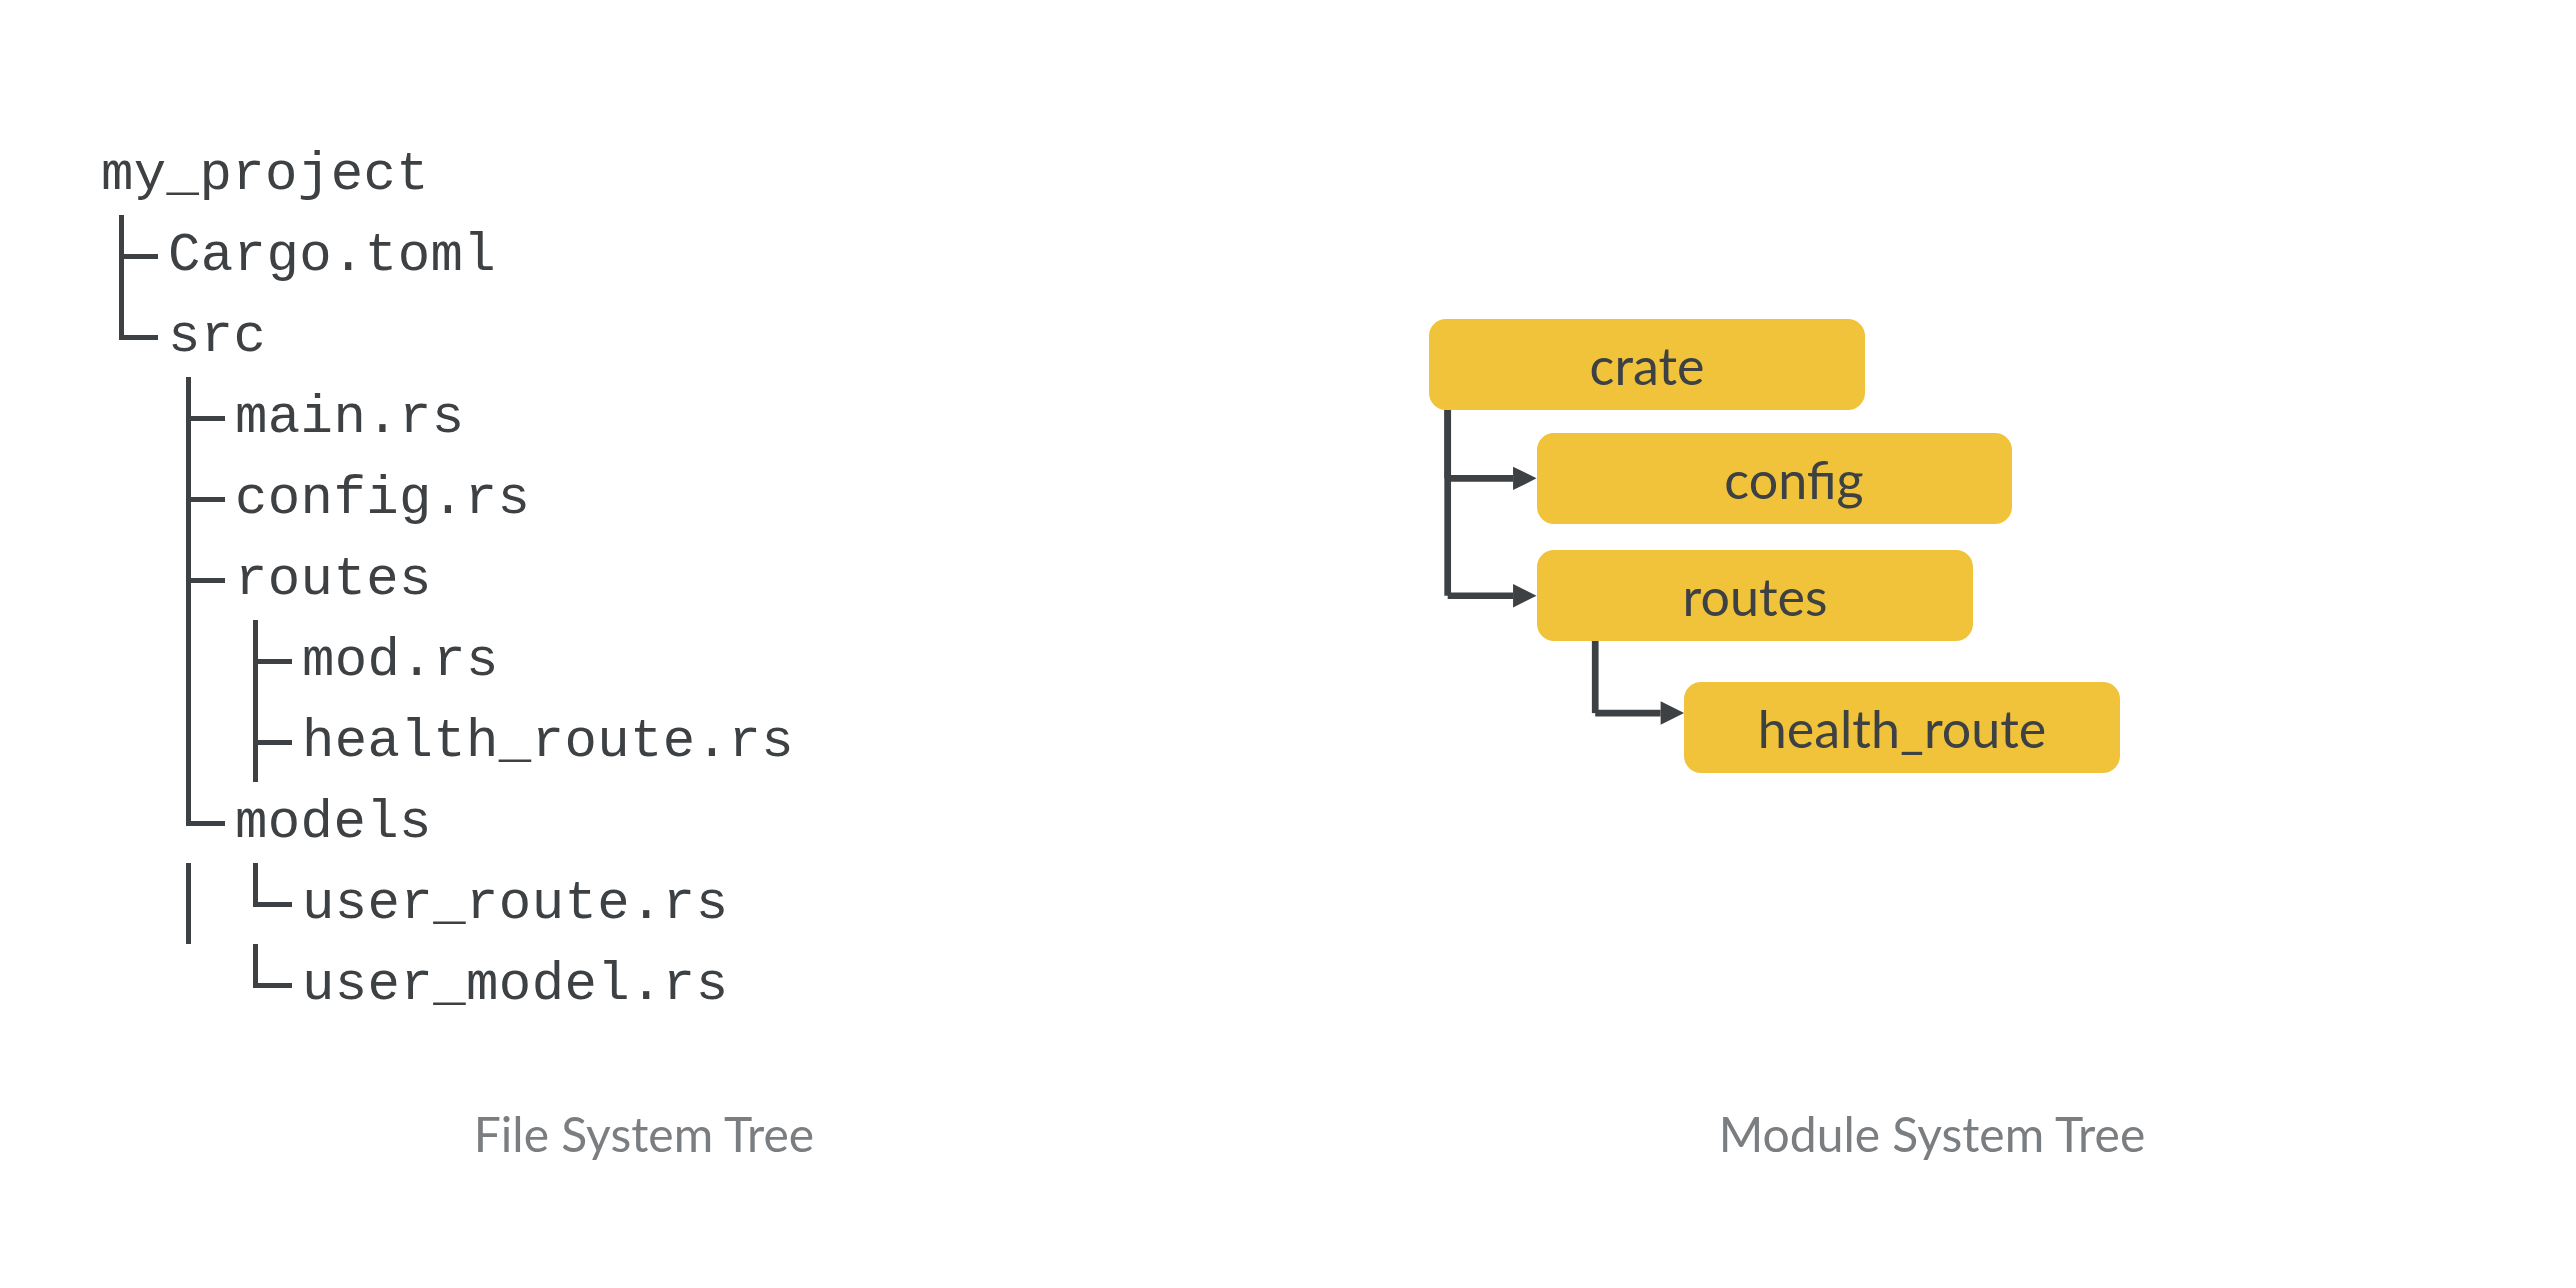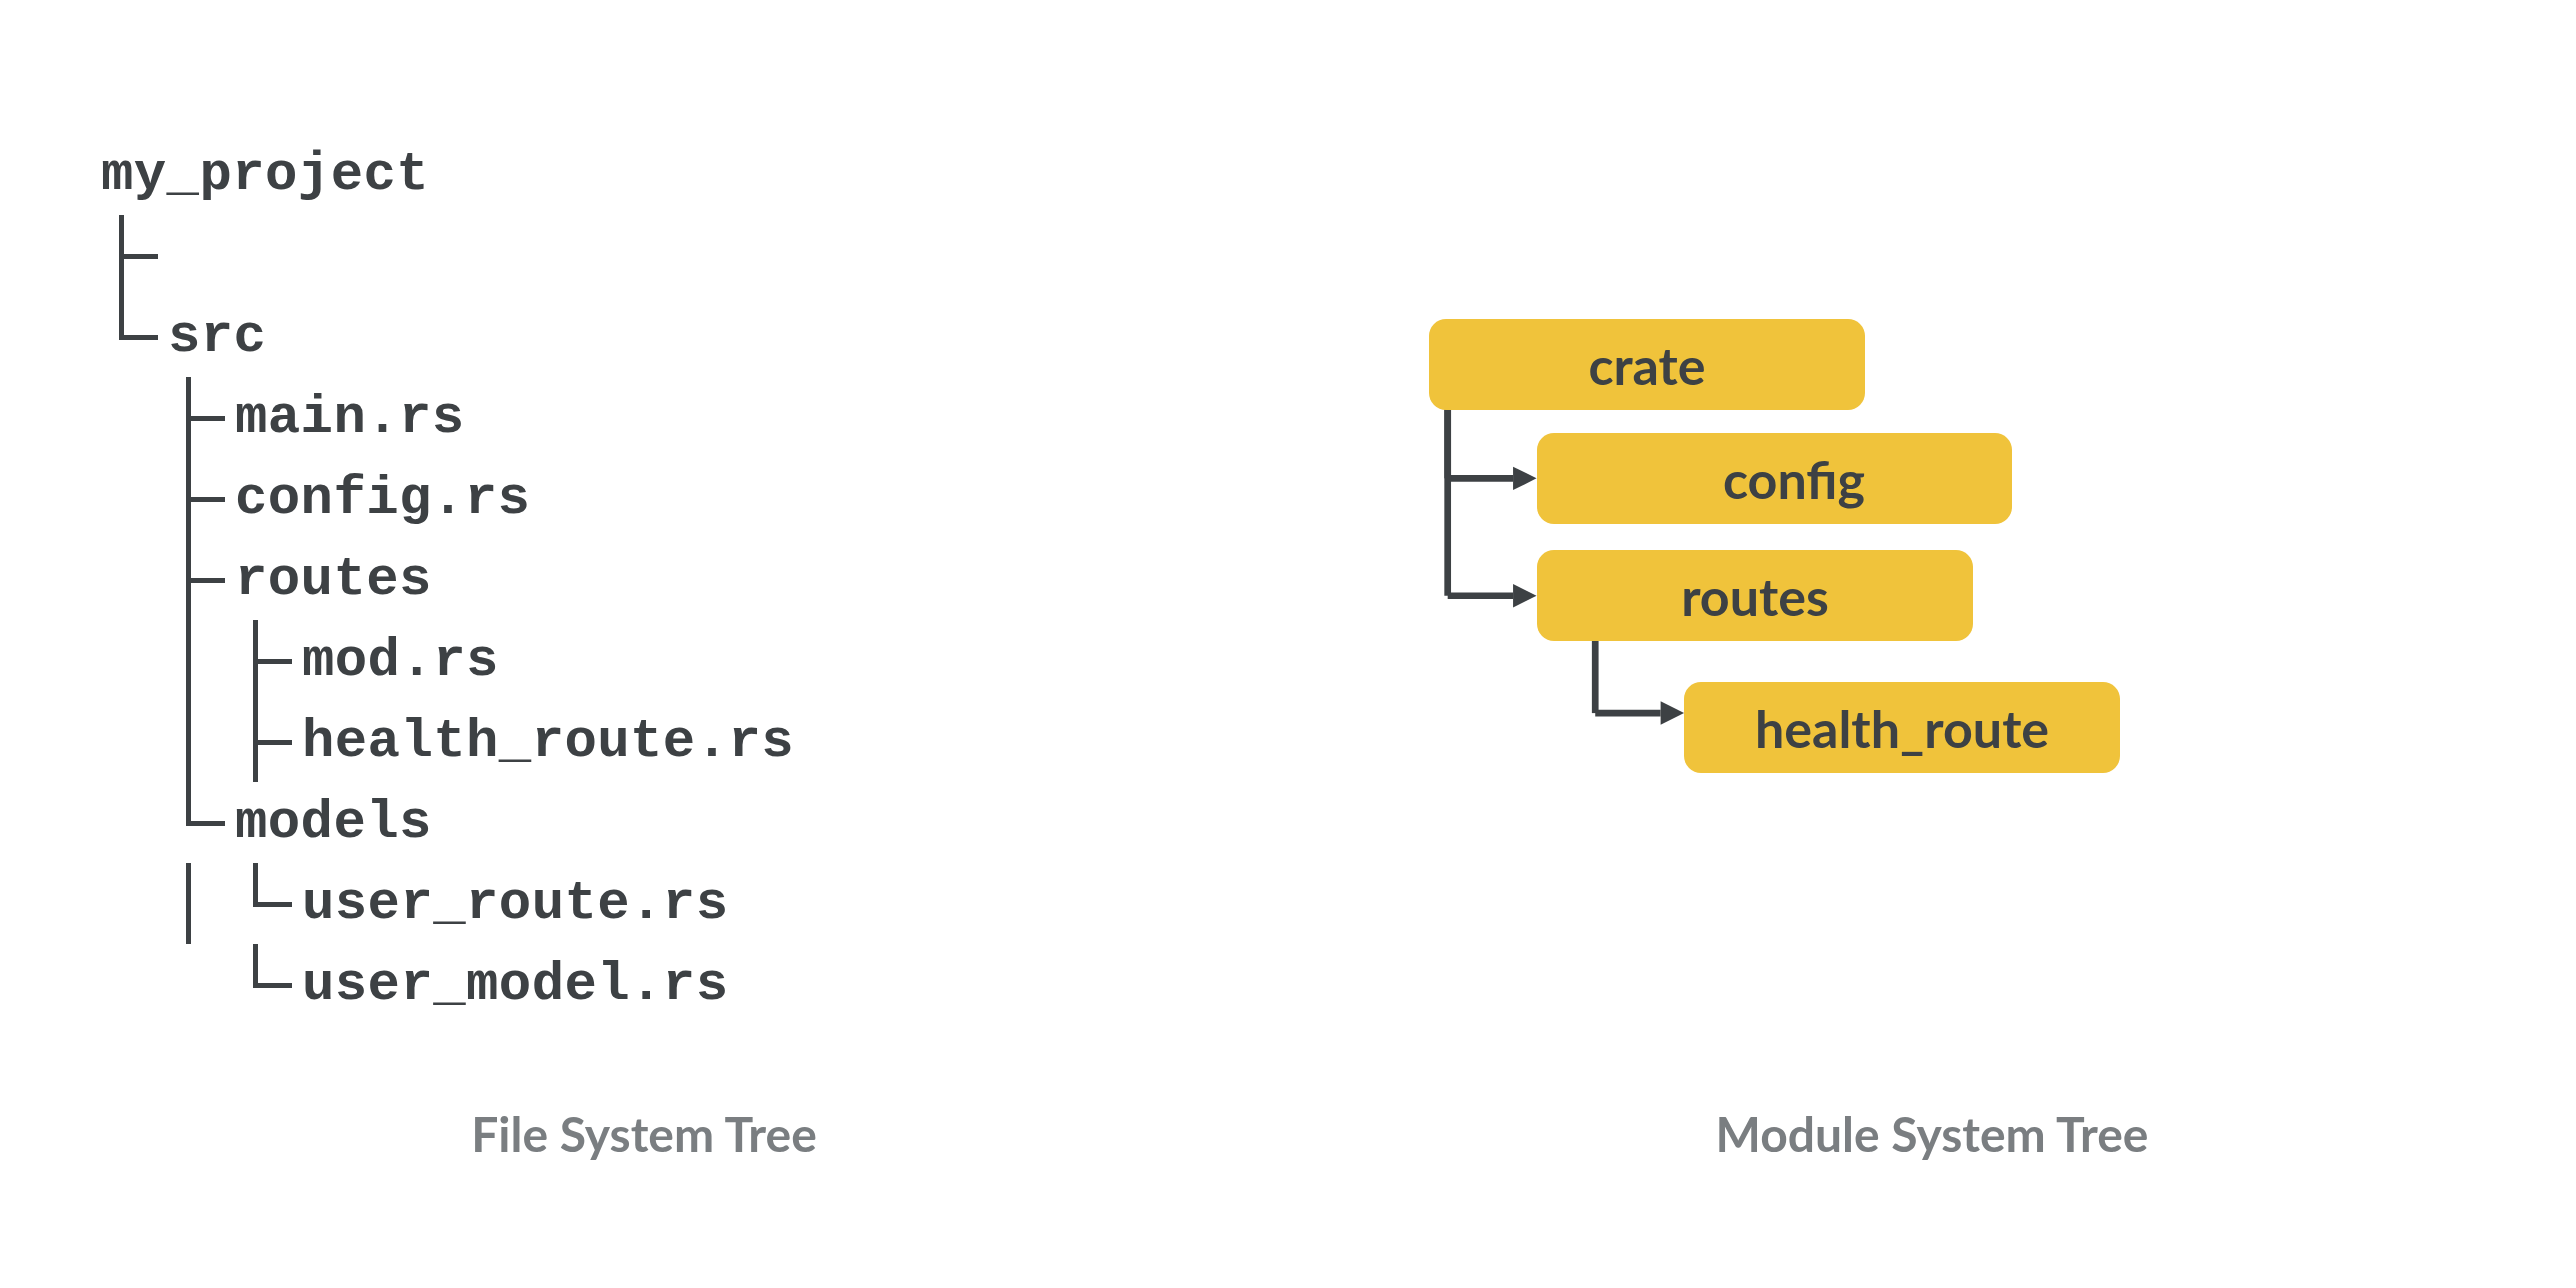--- a/index.html
+++ b/index.html
@@ -17,21 +17,20 @@
     background: var(--bg);
     width: 2576px;
     height: 1288px;
     overflow: hidden;
   }
   .stage {
     position: relative;
     width: 2576px;
     height: 1288px;
     transform-origin: top left;
-    font-weight: bold;
   }
   .half {
     position: absolute;
     top: 0;
     width: 1288px;
     height: 1288px;
   }
   .half.left  { left: 0; }
   .half.right { left: 1288px; }
 
@@ -134,20 +133,21 @@
 
   <div class="half left">
     <div class="fs-tree">
 
       <div class="fs-row">
         <span class="fs-label">my_project</span>
       </div>
 
       <div class="fs-row">
         <span class="branch mid"></span>
+        <span class="fs-label">Cargo.toml</span>
       </div>
 
       <div class="fs-row">
         <span class="branch last"></span>
         <span class="fs-label">src</span>
       </div>
 
       <div class="fs-row">
         <span class="branch blank"></span>
         <span class="branch mid"></span>

